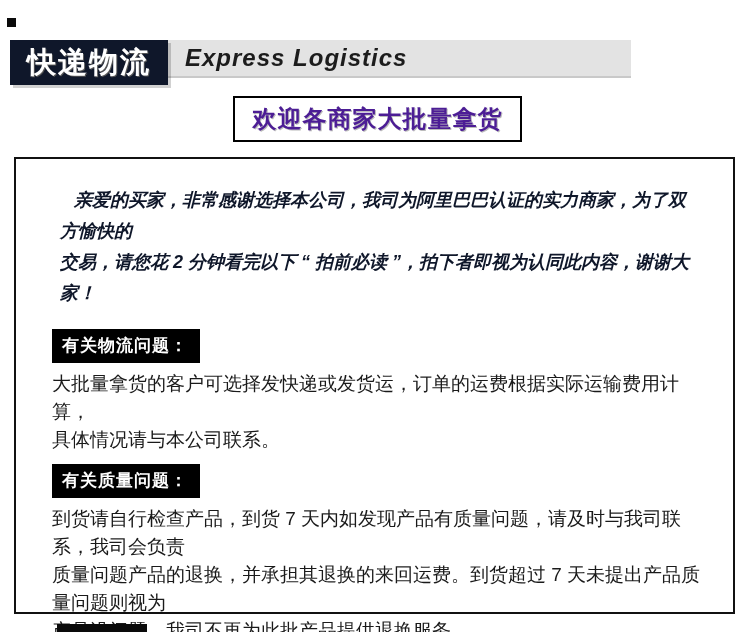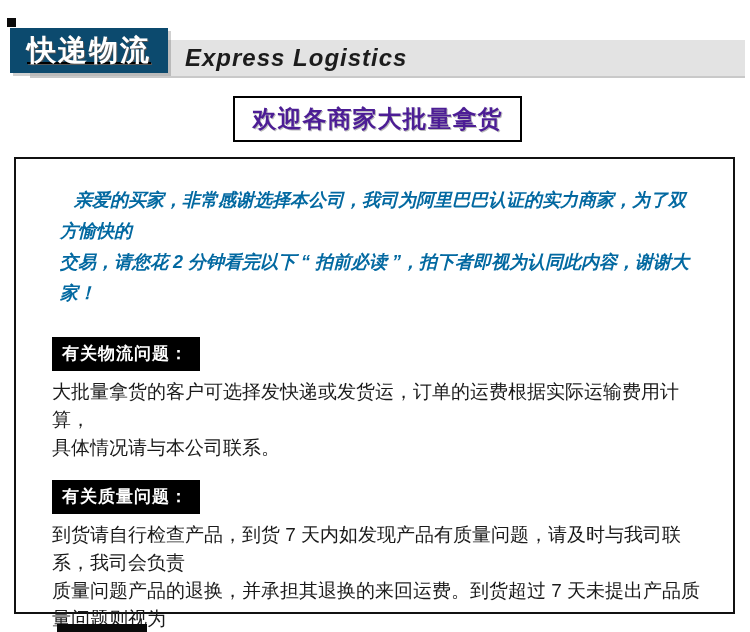--- a/index.html
+++ b/index.html
@@ -19,44 +19,43 @@
   
   .corner-accent {
     position: absolute;
     left: 7px; top: 18px;
     width: 9px; height: 9px;
     background: #0a0a0a;
   }
   .header-graybar {
     position: absolute;
     left: 30px; top: 40px;
-    width: 715px; height: 36px;
+    width: 601px; height: 36px;
     background: #e3e3e3;
     border-bottom: 2px solid #c9c9c9;
     display: flex;
     align-items: center;
   }
   .header-en {
     margin-left: 155px;
     font-size: 24px;
     font-style: italic;
     font-weight: bold;
     color: #1c1c1c;
     letter-spacing: 1px;
   }
   .header-blackbox {
     position: absolute;
-    left: 10px; top: 28px;
+    left: 10px; top: 40px;
     width: 158px; height: 45px;
-    background: #0c4a6e;
+    background: #0f172a;
     box-shadow: 3px 3px 0 rgba(0,0,0,0.18);
     display: flex;
     align-items: center;
     justify-content: center;
-    text-decoration: underline;
   }
   .header-cn {
     color: #ffffff;
     font-size: 29px;
     font-weight: bold;
     letter-spacing: 2px;
     text-shadow: 1px 1px 0 #555;
   }
 
   
@@ -86,34 +85,34 @@
     width: 721px; height: 457px;
     border: 2px solid #111111;
     background: #ffffff;
     box-sizing: border-box;
     padding: 26px 28px 0 36px;
   }
   .notice-intro {
     font-size: 18px;
     font-style: italic;
     font-weight: bold;
-    color: #0369a1;
+    color: #0f172a;
     line-height: 31px;
     white-space: pre-line;
     text-indent: 14px;
     margin: 0 12px 10px 8px;
   }
   .section-label {
     display: inline-block;
     background: #000000;
     color: #ffffff;
     font-size: 17px;
     font-weight: bold;
     padding: 5px 12px 6px 10px;
-    margin-top: 18px;
+    margin-top: 10px;
     letter-spacing: 1px;
   }
   .section-body {
     font-size: 19px;
     font-weight: normal;
     color: #1a1a1a;
     line-height: 28px;
     white-space: pre-line;
     margin: 7px 0 0 0;
   }

